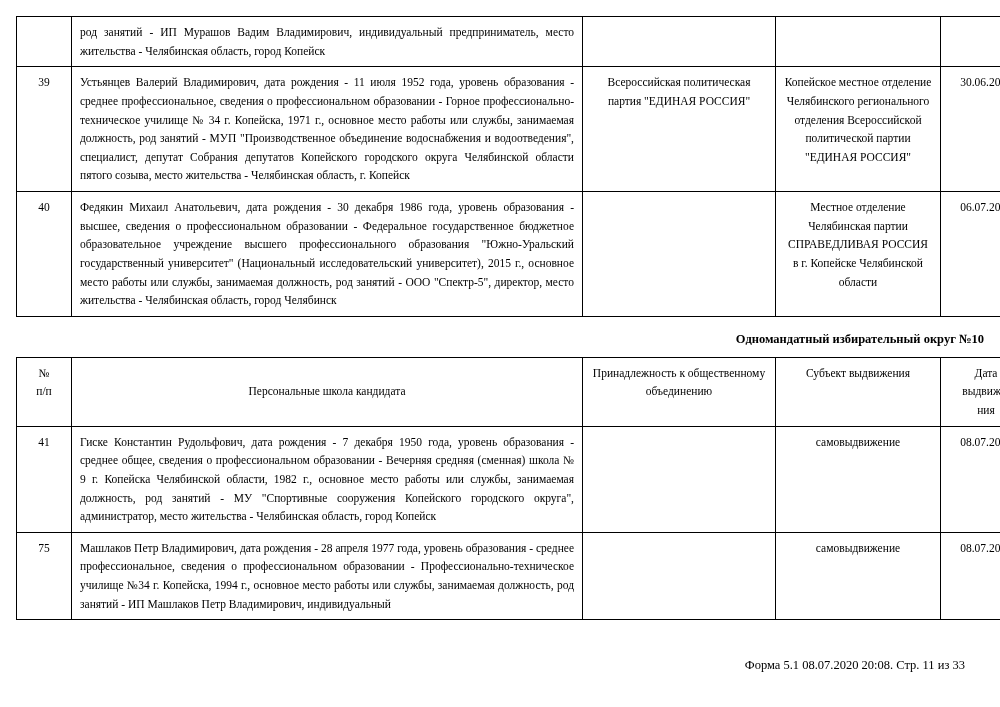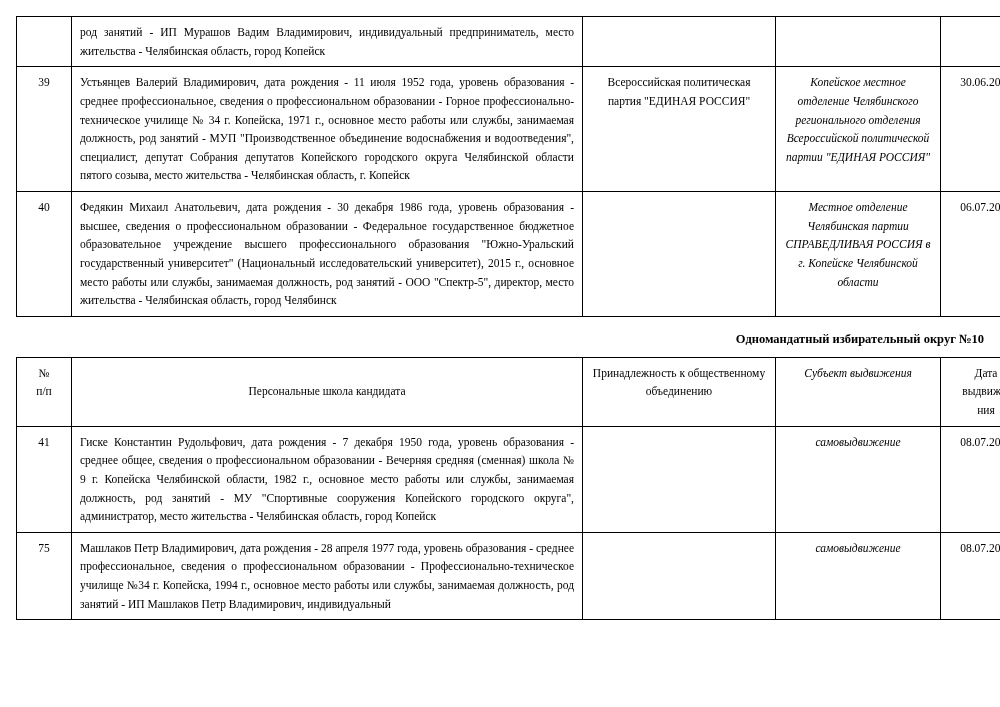--- a/index.html
+++ b/index.html
@@ -32,21 +32,21 @@
     border: 1px solid #000000;
     vertical-align: top;
     padding: 6px 8px 6px 8px;
     font-size: 11.5px;
     line-height: 1.62;
     font-weight: normal;
   }
   .col-num { width: 38px; text-align: center; vertical-align: middle; }
   .col-data { width: 494px; text-align: left; }
   .col-assoc { width: 176px; text-align: center; vertical-align: middle; }
-  .col-subject { width: 148px; text-align: center; vertical-align: middle; font-style: italic; }
+  .col-subject { width: 148px; text-align: center; vertical-align: middle; }
   .col-date { width: 74px; text-align: center; vertical-align: middle; }
 
   .tbl1 { margin-top: 33px; }
   .tbl1 td { padding-top: 7px; padding-bottom: 7px; }
 
   .section-title {
     text-align: right;
     font-size: 12.5px;
     font-weight: bold;
     margin: 15px 0 10px 0;
@@ -130,14 +130,15 @@
       <tr>
         <td class="col-num">75</td>
         <td class="col-data cell-just">Машлаков Петр Владимирович, дата рождения - 28 апреля 1977 года, уровень образования - среднее профессиональное, сведения о профессиональном образовании - Профессионально-техническое училище №34 г. Копейска, 1994 г., основное место работы или службы, занимаемая должность, род занятий - ИП Машлаков Петр Владимирович, индивидуальный</td>
         <td class="col-assoc"></td>
         <td class="col-subject">самовыдвижение</td>
         <td class="col-date">08.07.2020</td>
       </tr>
     </tbody>
   </table>
 
+  <div class="footer">Форма 5.1 08.07.2020 20:08. Стр. 11 из 33</div>
 
 </div>
 
 </body></html>

